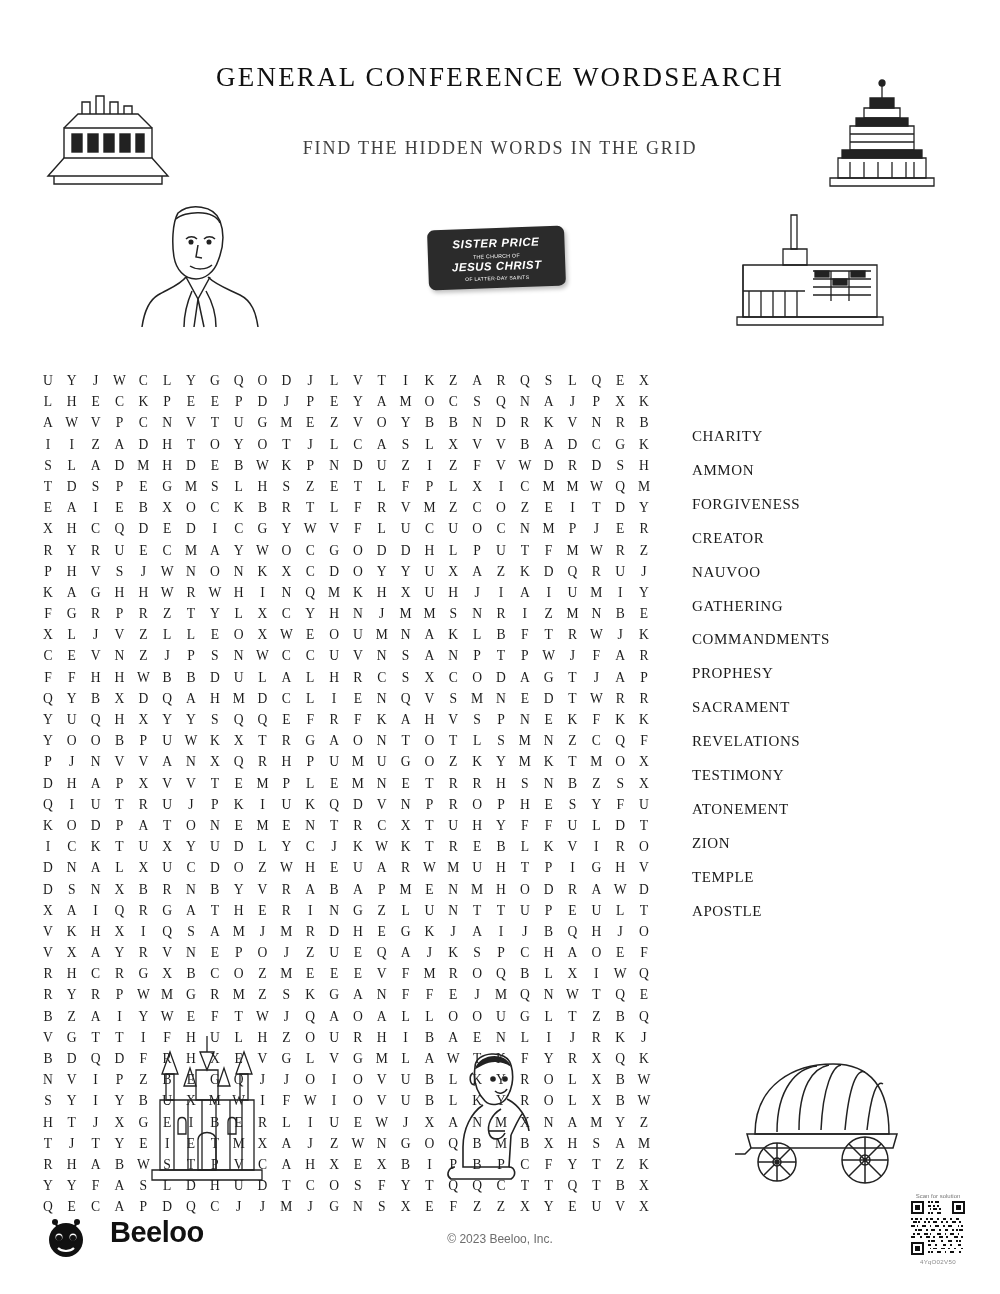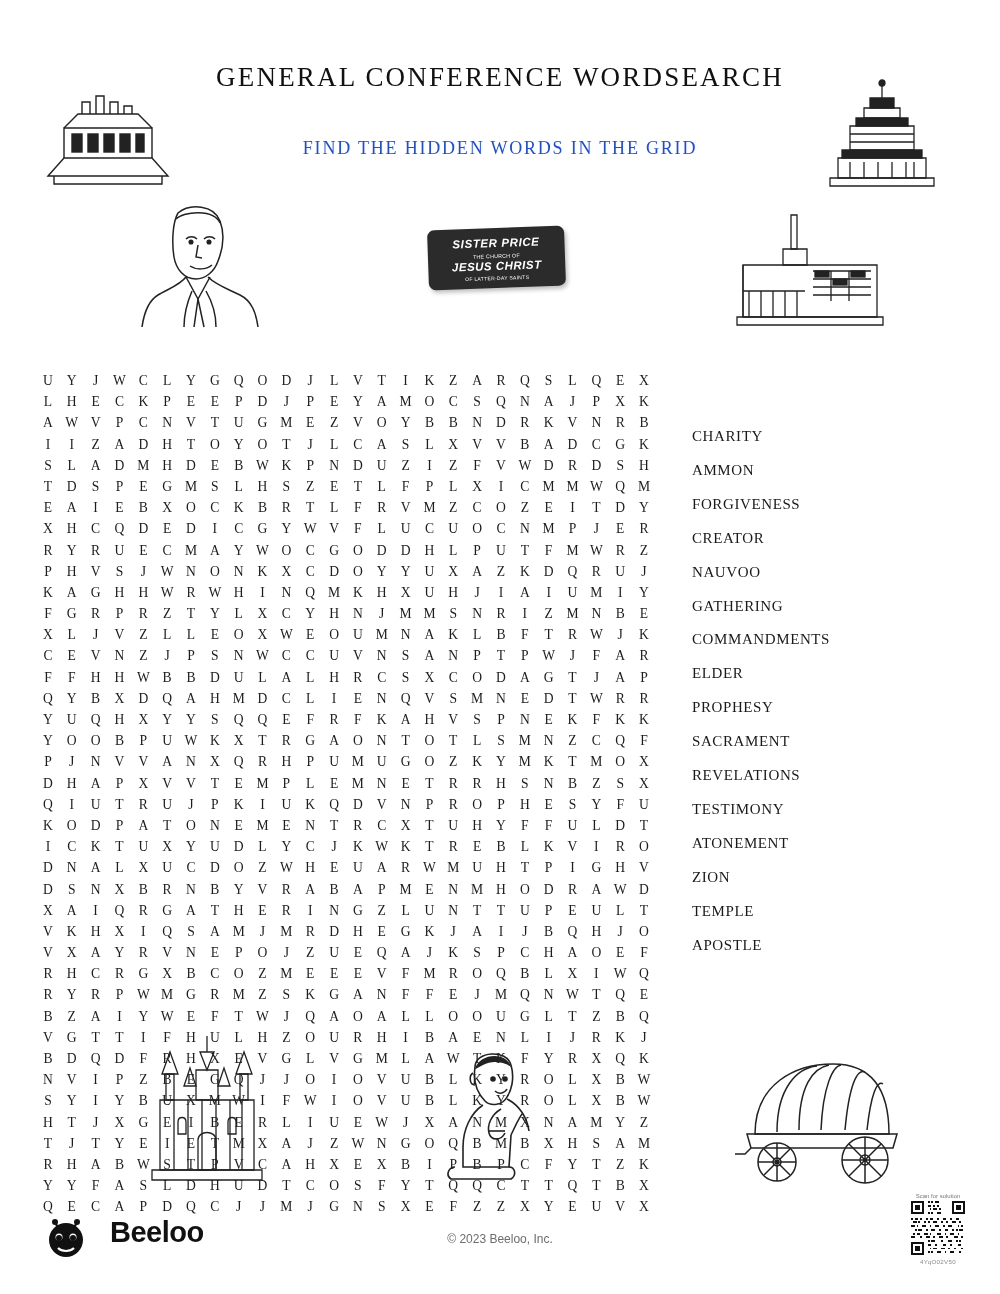--- a/index.html
+++ b/index.html
@@ -40,21 +40,21 @@
     color: #111;
   }
   .subtitle {
     position: absolute;
     top: 98px;
     left: 180px;
     width: 640px;
     text-align: center;
     font-size: 18px;
     letter-spacing: 1.8px;
-    color: #1d4ed8;
+    color: #404040;
   }
 
   .art-left-temple {
     position: absolute;
     top: 48px;
     left: 38px;
     width: 140px;
     height: 100px;
   }
   .art-right-temple {
@@ -1451,21 +1451,20 @@
     </div>
 
   <div class="wordlist">
       <div class="word">CHARITY</div>
       <div class="word">AMMON</div>
       <div class="word">FORGIVENESS</div>
       <div class="word">CREATOR</div>
       <div class="word">NAUVOO</div>
       <div class="word">GATHERING</div>
       <div class="word">COMMANDMENTS</div>
-      <div class="word">ELDER</div>
       <div class="word">PROPHESY</div>
       <div class="word">SACRAMENT</div>
       <div class="word">REVELATIONS</div>
       <div class="word">TESTIMONY</div>
       <div class="word">ATONEMENT</div>
       <div class="word">ZION</div>
       <div class="word">TEMPLE</div>
       <div class="word">APOSTLE</div>
     </div>
 

